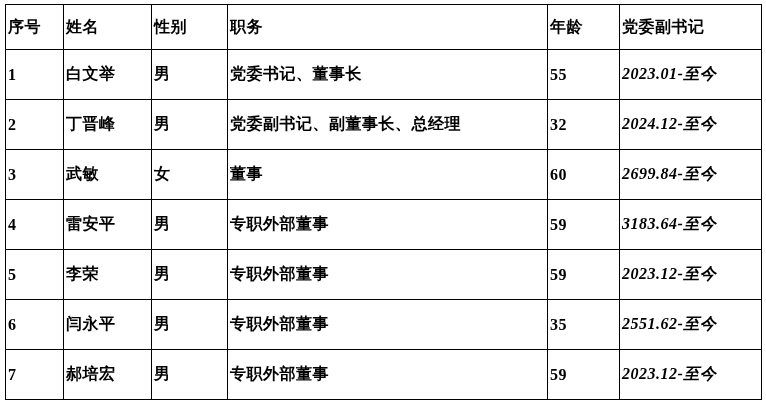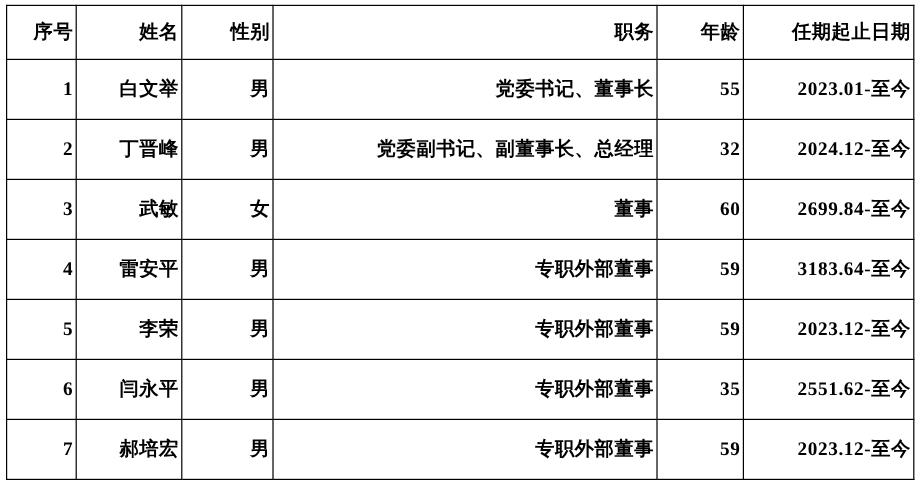--- a/index.html
+++ b/index.html
@@ -15,21 +15,21 @@
     overflow: hidden;
   }
   #roster-table {
     border-collapse: collapse;
     width: 756px;
     margin: 4px 0 0 5px;
     table-layout: fixed;
   }
   #roster-table td {
     border: 1px solid #000000;
-    text-align: right;
+    text-align: left;
     vertical-align: middle;
     height: 49px;
     padding: 0 2px;
     font-size: 16px;
     font-weight: bold;
     letter-spacing: 0.5px;
     white-space: nowrap;
   }
   #roster-table thead td {
     height: 44px;
@@ -40,20 +40,21 @@
   .col-post  { width: 320px; }
   .col-age   { width: 72px; }
   .col-term  { width: 142px; }
   .num-cell {
     font-family: "Liberation Serif", "DejaVu Serif", serif;
     font-weight: bold;
   }
   .term-cell {
     font-size: 15px;
     letter-spacing: 0;
+    font-style: italic;
   }
 </style>
 </head>
 <body>
 
 <table id="roster-table">
   <colgroup>
     <col class="col-idx">
     <col class="col-name">
     <col class="col-sex">
@@ -61,21 +62,21 @@
     <col class="col-age">
     <col class="col-term">
   </colgroup>
   <thead>
     <tr>
       <td>序号</td>
       <td>姓名</td>
       <td>性别</td>
       <td>职务</td>
       <td>年龄</td>
-      <td>任期起止日期</td>
+      <td>党委副书记</td>
     </tr>
   </thead>
   <tbody>
     <tr>
       <td class="num-cell">1</td>
       <td>白文举</td>
       <td>男</td>
       <td>党委书记、董事长</td>
       <td class="num-cell">55</td>
       <td class="term-cell">2023.01-至今</td>

